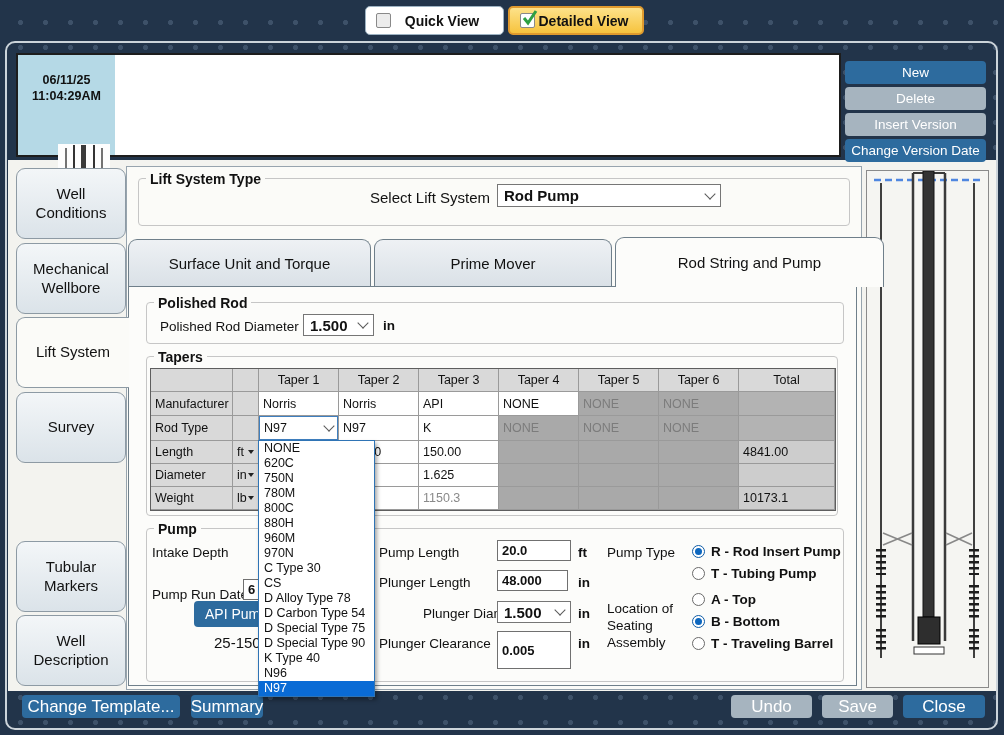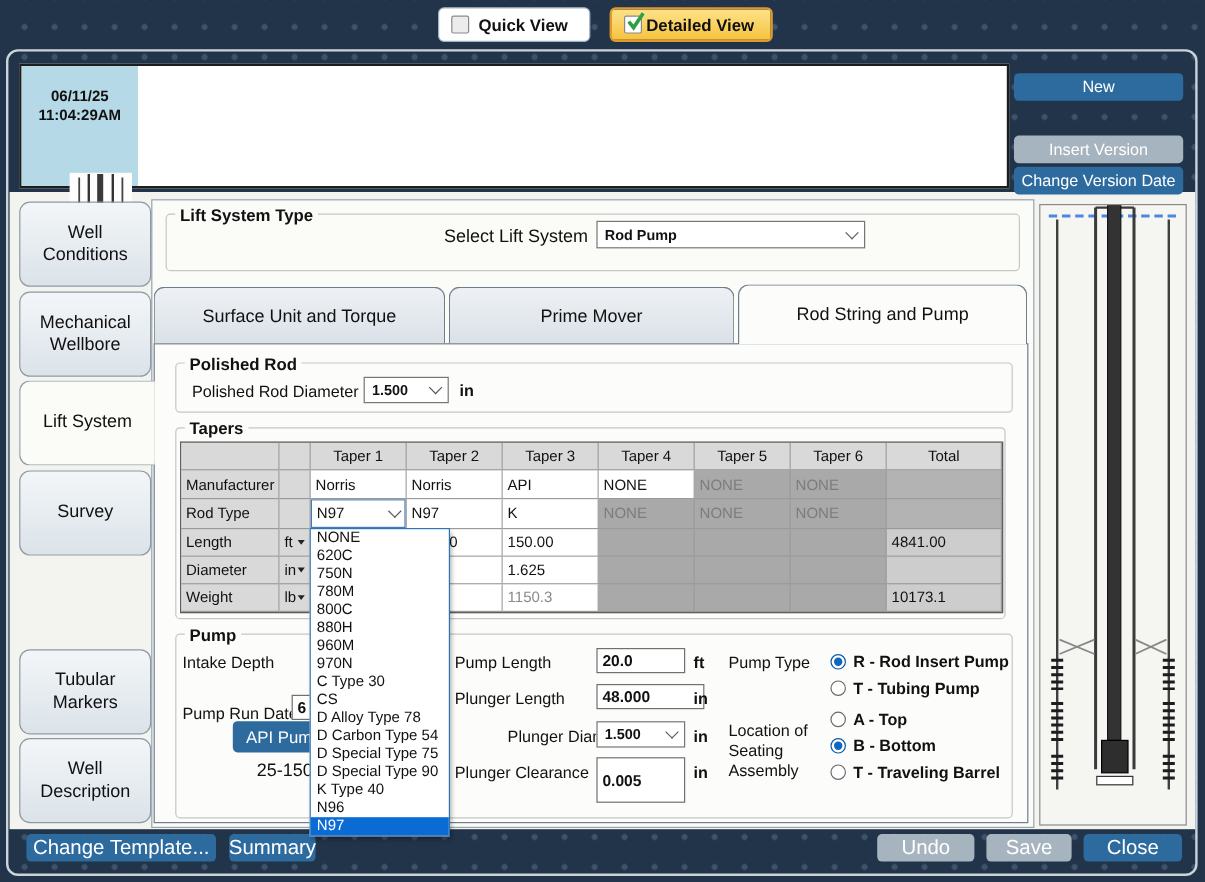--- a/index.html
+++ b/index.html
@@ -12,21 +12,21 @@
     background-size:25px 25px; background-position:8px 10px;
   }
   .winborder { position:absolute; left:5px; top:41px; width:993px; height:689px;
     border:2px solid #ccd4da; border-radius:10px; }
   .mid { position:absolute; left:8px; top:160px; width:988px; height:531px; background:#f3f3ef; }
 
   
   .toggle { position:absolute; top:6px; height:29px; border-radius:5px; display:flex; align-items:center;
     padding:0 10px; font-size:14px; font-weight:bold; cursor:default; }
   .toggle .lab { flex:1; text-align:center; }
-  .tg-quick { left:365px; width:127px; background:#ffffff; border:1px solid #9db2c2; }
+  .tg-quick { left:365px; width:139px; background:#ffffff; border:1px solid #9db2c2; }
   .tg-detail { left:508px; width:136px; background:linear-gradient(#fde28a,#f6c33e); border:2px solid #df9a2e; }
   .cb { width:15px; height:15px; border:1px solid #898989; border-radius:2px; position:relative; flex:0 0 auto; }
   .cb-empty { background:#ececec; }
   .cb-check { background:#ffffff; }
   .cb-check svg { position:absolute; left:-1px; top:-6px; }
 
   
   .strip { position:absolute; left:16px; top:53px; width:825px; height:104px; background:#fff; border:2px solid #1d1d1d; }
   .datetile { position:absolute; left:18px; top:55px; width:97px; height:100px; background:#b5d9e6; text-align:center;
     font-size:12.5px; font-weight:bold; line-height:1.3; padding-top:17px; }
@@ -45,21 +45,21 @@
   
   .mainpanel { position:absolute; left:126px; top:166px; width:736px; height:524px; border:1px solid #97a4ae;
     background:#fbfbf8; z-index:1; }
   .fieldset { position:absolute; border:1px solid #c6c6c6; border-radius:4px; z-index:2; }
   .legend { position:absolute; font-size:14px; font-weight:bold; background:#fbfbf8; padding:0 4px; z-index:3; }
   .label13 { position:absolute; font-size:13.5px; z-index:3; }
   .bold { font-weight:bold; }
 
   .combo { position:absolute; background:#fff; border:1px solid #767676; display:flex; align-items:center;
     padding:0 6px; z-index:3; }
-  .combo .val { font-weight:bold; font-size:12px; }
+  .combo .val { font-weight:bold; font-size:15px; }
   .chev { width:8px; height:8px; border-right:1.6px solid #5a5a5a; border-bottom:1.6px solid #5a5a5a;
     transform:rotate(45deg); margin-left:auto; margin-top:-4px; flex:0 0 auto; }
 
   
   .mtab { position:absolute; top:239px; height:47px; background:linear-gradient(#eef1f4,#dae1e7);
     border:1px solid #6f7f8a; border-bottom:none; border-radius:9px 9px 0 0; display:flex; align-items:center;
     justify-content:center; font-size:15px; z-index:2; }
   .mtab.active { background:#fcfcfa; top:237px; height:50px; z-index:4; }
   .tabcontent { position:absolute; left:128px; top:286px; width:729px; height:400px; border:1px solid #6f7f8a;
     background:#fcfcfa; z-index:1; }
@@ -145,20 +145,21 @@
         <rect x="23" y="1" width="5" height="44" fill="#3a3a3a"></rect>
         <line x1="8" y1="46" x2="44" y2="46" stroke="#555" stroke-width="1"></line>
         <line x1="8" y1="52" x2="8" y2="60" stroke="#777" stroke-width="2" stroke-dasharray="1.5 1.5"></line>
         <line x1="44" y1="52" x2="44" y2="60" stroke="#777" stroke-width="2" stroke-dasharray="1.5 1.5"></line>
         <rect x="22" y="45" width="7" height="14" fill="#2e2e2e"></rect>
       </svg>
     </div>
   </div>
 
   <div class="vbtn vblue" style="top:61px">New</div>
+  <div class="vbtn vgray" style="top:87px">Delete</div>
   <div class="vbtn vgray" style="top:113px">Insert Version</div>
   <div class="vbtn vblue" style="top:139px">Change Version Date</div>
 
   <div class="stab" style="top:168px">Well Conditions</div>
   <div class="stab" style="top:243px">Mechanical Wellbore</div>
   <div class="stab active" style="top:317px">Lift System</div>
   <div class="stab" style="top:392px">Survey</div>
   <div class="stab" style="top:541px">Tubular Markers</div>
   <div class="stab" style="top:615px">Well Description</div>
 
@@ -167,21 +168,21 @@
   <div class="fieldset" style="left:138px; top:178px; width:712px; height:48px;"></div>
   <div class="legend" style="left:146px; top:171px;">Lift System Type</div>
   <div class="label13" style="left:330px; top:189px; width:160px; text-align:right; font-size:15px;">Select Lift System</div>
   <div class="combo" style="left:497px; top:184px; width:224px; height:23px;">
     <span class="val">Rod Pump</span>
     <span class="chev"></span>
   </div>
 
   <div class="mtab" style="left:374px; width:238px;">Prime Mover</div>
   <div class="mtab" style="left:128px; width:243px;">Surface Unit and Torque</div>
-  <div class="mtab active" style="left:615px; width:241px;">Rod String and Pump</div>
+  <div class="mtab active" style="left:615px; width:269px;">Rod String and Pump</div>
   <div class="tabcontent"></div>
 
   <div class="fieldset onwhite" style="left:146px; top:302px; width:698px; height:42px;"></div>
   <div class="legend onwhite" style="left:154px; top:295px;">Polished Rod</div>
   <div class="label13" style="left:160px; top:319px;">Polished Rod Diameter</div>
   <div class="combo" style="left:303px; top:314px; width:71px; height:22px;">
     <span class="val">1.500</span>
     <span class="chev"></span>
   </div>
   <div class="label13 bold" style="left:383px; top:318px;">in</div>
@@ -273,21 +274,21 @@
   <div class="label13" style="left:152px; top:587px;">Pump Run Date</div>
   <div class="field" style="left:243px; top:579px; width:88px; height:21px;">6</div>
   <div class="apibtn">API Pump...</div>
   <div class="pcode">25-150</div>
 
   <div class="label13" style="left:379px; top:545px;">Pump Length</div>
   <div class="field" style="left:497px; top:540px; width:74px; height:21px;">20.0</div>
   <div class="label13 bold" style="left:578px; top:545px;">ft</div>
 
   <div class="label13" style="left:379px; top:575px;">Plunger Length</div>
-  <div class="field" style="left:497px; top:570px; width:90px; height:21px;">48.000</div>
+  <div class="field" style="left:497px; top:570px; width:71px; height:21px;">48.000</div>
   <div class="label13 bold" style="left:578px; top:575px;">in</div>
 
   <div class="label13" style="left:379px; top:606px;padding-left:44px;">Plunger Diameter</div>
   <div class="combo" style="left:497px; top:601px; width:74px; height:22px;">
     <span class="val">1.500</span>
     <span class="chev"></span>
   </div>
   <div class="label13 bold" style="left:578px; top:606px;">in</div>
 
   <div class="label13" style="left:379px; top:636px;">Plunger Clearance</div>

